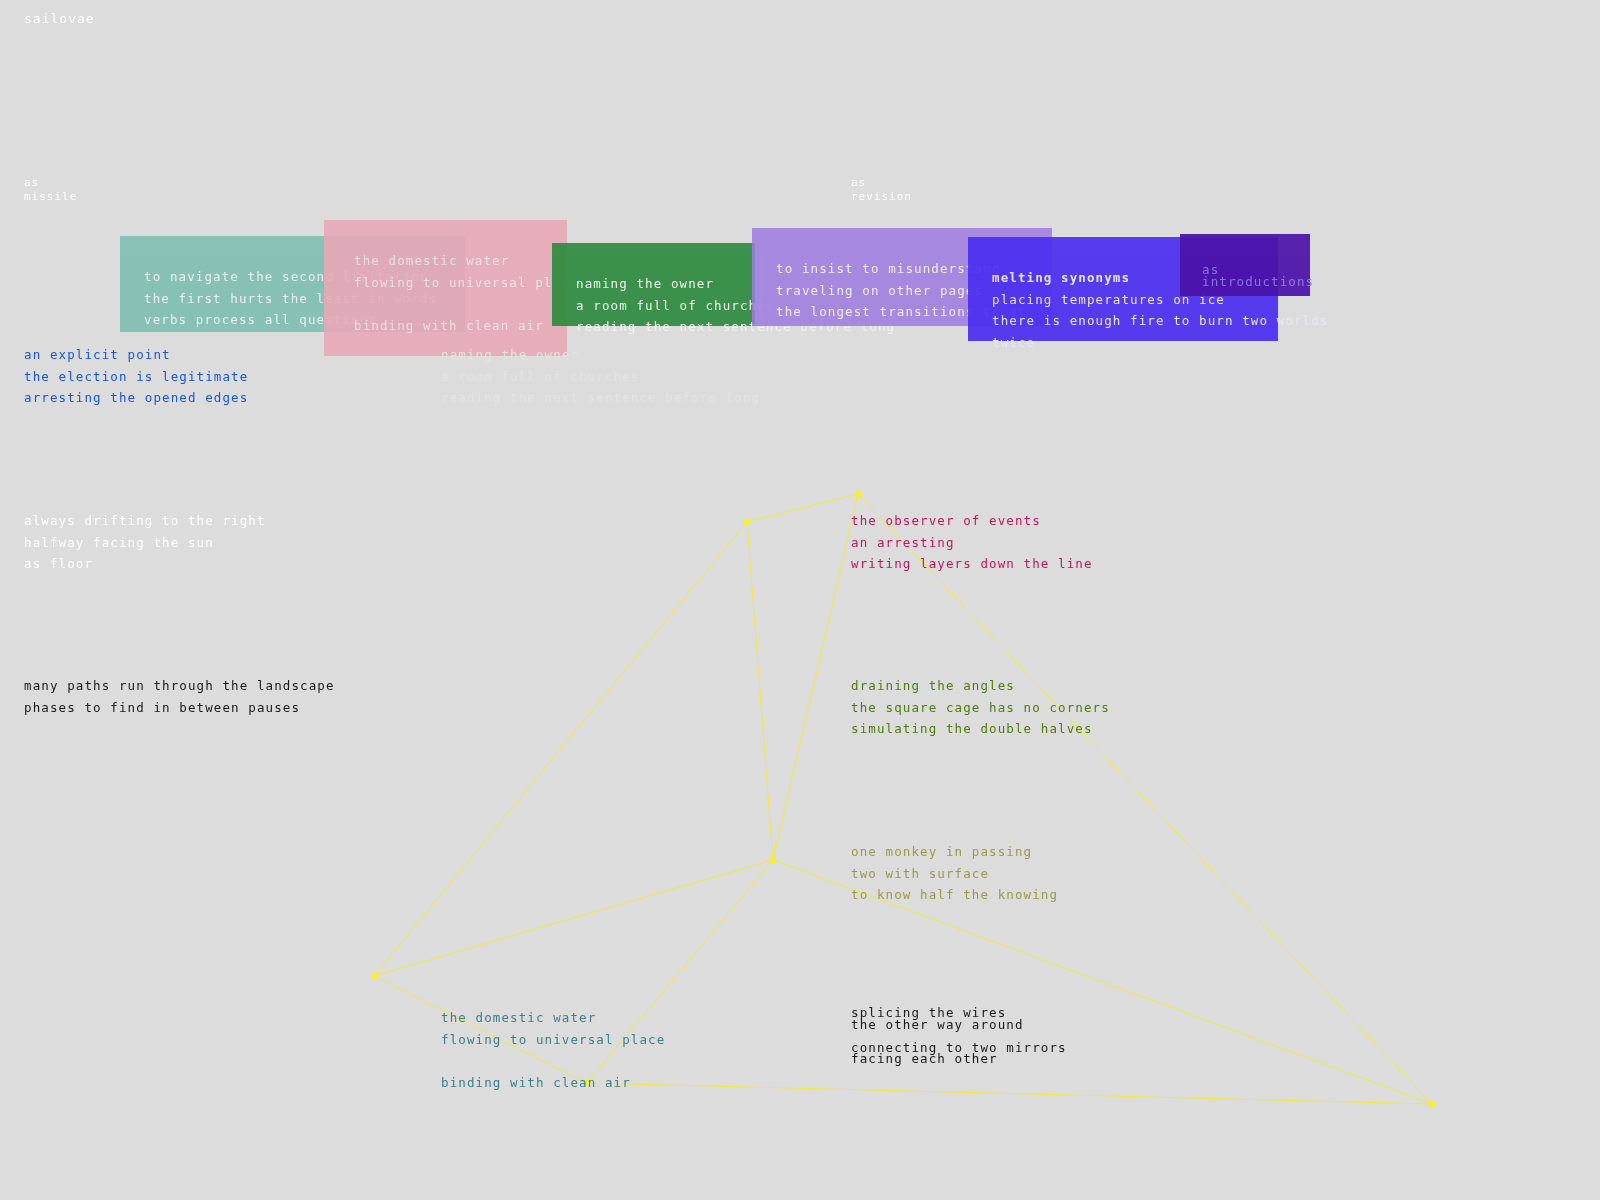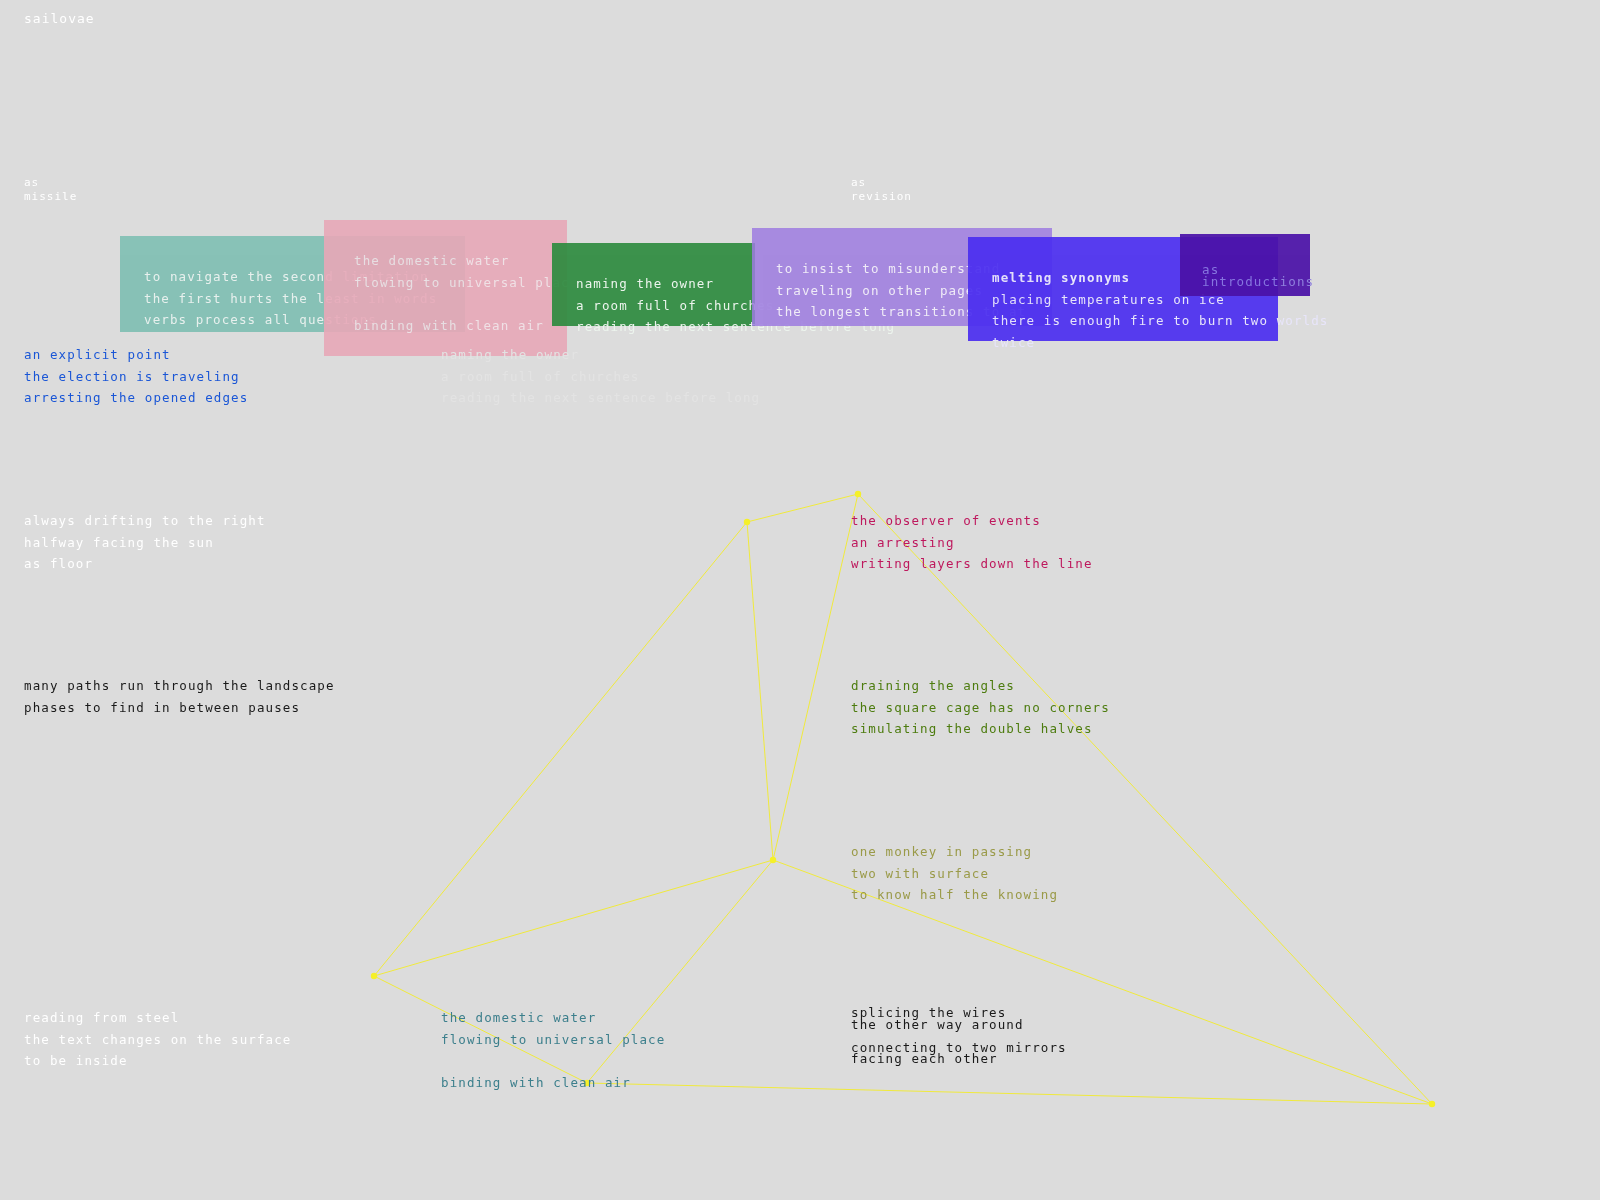--- a/index.html
+++ b/index.html
@@ -95,25 +95,24 @@
       <line x1="587" y1="1083" x2="1432" y2="1104" stroke="#f0ea3c" stroke-width="1"></line>
       <circle cx="858" cy="494" r="3.2" fill="#f5f028"></circle>
       <circle cx="747" cy="522" r="3.2" fill="#f5f028"></circle>
       <circle cx="773" cy="860" r="3.2" fill="#f5f028"></circle>
       <circle cx="374" cy="976" r="3.2" fill="#f5f028"></circle>
       <circle cx="587" cy="1083" r="3.2" fill="#f5f028"></circle>
       <circle cx="1432" cy="1104" r="3.2" fill="#f5f028"></circle>
     </svg>
 
   <div class="abs" id="text-layer" style="left:0;top:0;width:1600px;height:1200px;border-radius:18px;">
-      <div class="textblock sp-21" style="left: 24px; top: 344px; color: rgb(26, 86, 214);"><span class="ln">an explicit point</span><span class="ln">the election is traveling</span><span class="ln">arresting the opened edges</span></div>
+      <div class="textblock sp-21" style="left: 24px; top: 344px; color: rgb(26, 86, 214);"><span class="ln">an explicit point</span><span class="ln">the election is legitimate</span><span class="ln">arresting the opened edges</span></div>
       <div class="textblock sp-21" style="left: 441px; top: 344px; color: rgb(227, 227, 227);"><span class="ln">naming the owner</span><span class="ln">a room full of churches</span><span class="ln">reading the next sentence before long</span></div>
       <div class="textblock sp-21" style="left: 24px; top: 510px; color: rgb(255, 255, 255);"><span class="ln">always drifting to the right</span><span class="ln">halfway facing the sun</span><span class="ln">as floor</span></div>
       <div class="textblock sp-21" style="left: 851px; top: 510px; color: #be185d;"><span class="ln">the observer of events</span><span class="ln">an arresting</span><span class="ln">writing layers down the line</span></div>
       <div class="textblock sp-21" style="left: 24px; top: 675px; color: rgb(26, 26, 26);"><span class="ln">many paths run through the landscape</span><span class="ln">phases to find in between pauses</span></div>
       <div class="textblock sp-21" style="left: 851px; top: 675px; color: #4d7c0f;"><span class="ln">draining the angles</span><span class="ln">the square cage has no corners</span><span class="ln">simulating the double halves</span></div>
       <div class="textblock sp-21" style="left: 851px; top: 841px; color: rgb(154, 154, 72);"><span class="ln">one monkey in passing</span><span class="ln">two with surface</span><span class="ln">to know half the knowing</span></div>
-      <div class="textblock sp-21" style="left: 24px; top: 1007px; color: rgb(255, 255, 255);"><span class="ln">reading from steel</span><span class="ln">the text changes on the surface</span><span class="ln">to be inside</span></div>
       <div class="textblock sp-21" style="left: 441px; top: 1007px; color: rgb(60, 127, 140);"><span class="ln">the domestic water</span><span class="ln">flowing to universal place</span><span class="ln"> </span><span class="ln">binding with clean air</span></div>
       <div class="textblock sp-11" style="left: 851px; top: 1007px; color: rgb(26, 26, 26);"><span class="ln">splicing the wires</span><span class="ln">the other way around</span><span class="ln"> </span><span class="ln">connecting to two mirrors</span><span class="ln">facing each other</span></div>
     </div>
 
 </div>
 
 </body></html>

